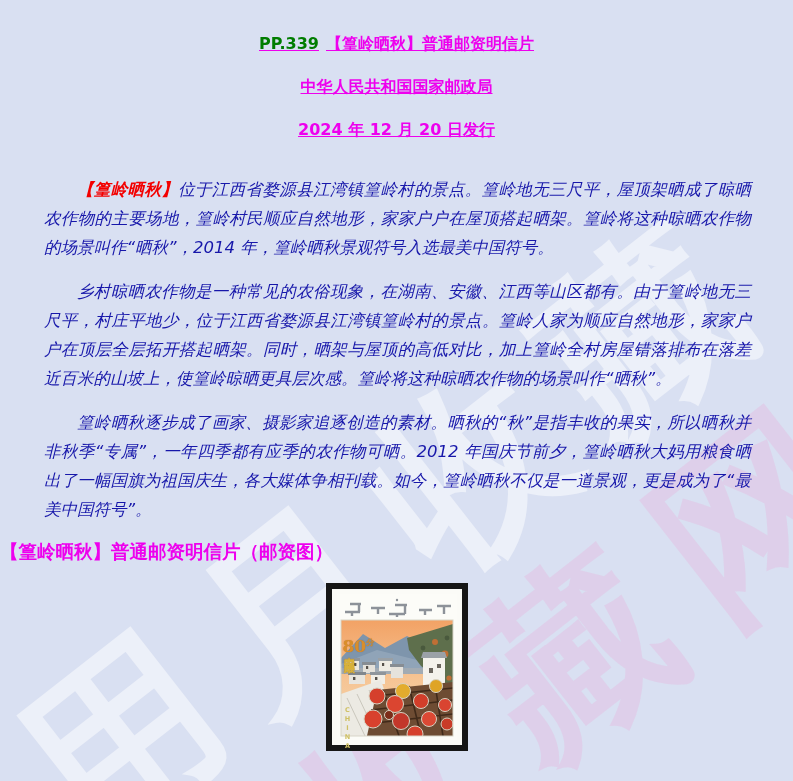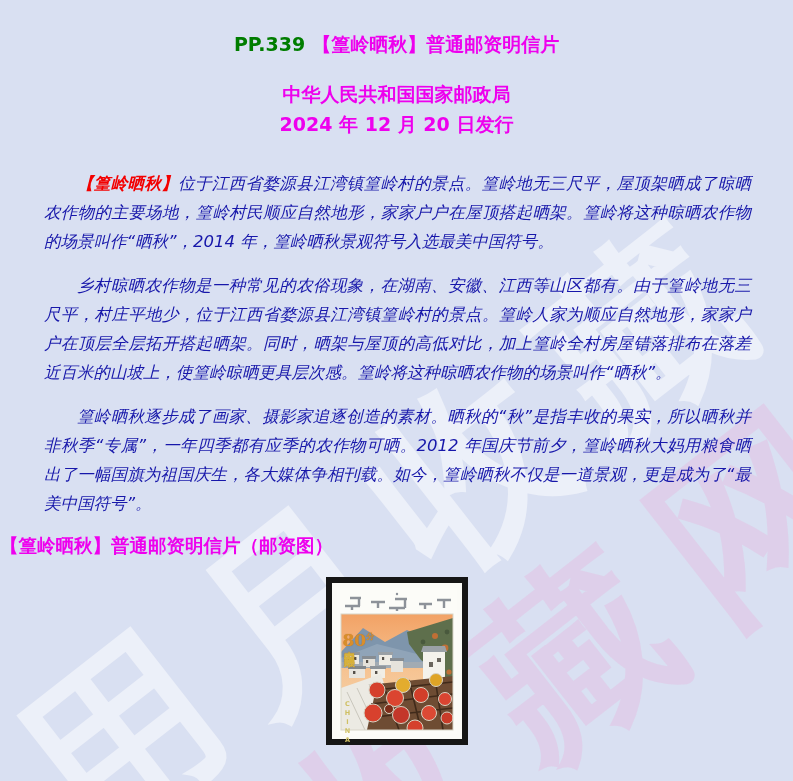--- a/index.html
+++ b/index.html
@@ -11,26 +11,26 @@
   }
   
   .wm{position:absolute;pointer-events:none;font-weight:bold;white-space:nowrap;z-index:0;}
   .wm-blue{left:-30px;top:700px;font-size:190px;letter-spacing:30px;
     color:rgba(255,255,255,0.50);transform:rotate(-38deg);transform-origin:0 0;}
   .wm-pink{left:240px;top:760px;font-size:190px;letter-spacing:40px;
     color:rgba(236,170,216,0.30);transform:rotate(-38deg);transform-origin:0 0;}
   
   .content{position:relative;z-index:1;}
   .hline{
-    text-align:center;font-weight:bold;font-size:19px;line-height:26px;
-    margin:0;color:#ee00ee;
+    text-align:center;font-weight:bold;font-size:16px;line-height:26px;
+    margin:0;color:#ee00ee;text-decoration:underline;
   }
   .hline1{padding-top:31px;}
-  .hline2{margin-top:24px;}
-  .hline3{margin-top:4px;}
+  .hline2{margin-top:17px;}
+  .hline3{margin-top:17px;}
   .green{color:#007d00;}
   .red{color:#f30000;font-weight:bold;}
   .magenta{color:#ee00ee;font-weight:bold;}
   .cat-space{margin-right:7px;}
   article{
     padding:17px 27px 0 29px;
     font-size:16.5px;line-height:29px;
     text-align:justify;color:#1717aa;
   }
   article p{margin:15px;text-indent:2em;font-style:italic;}

